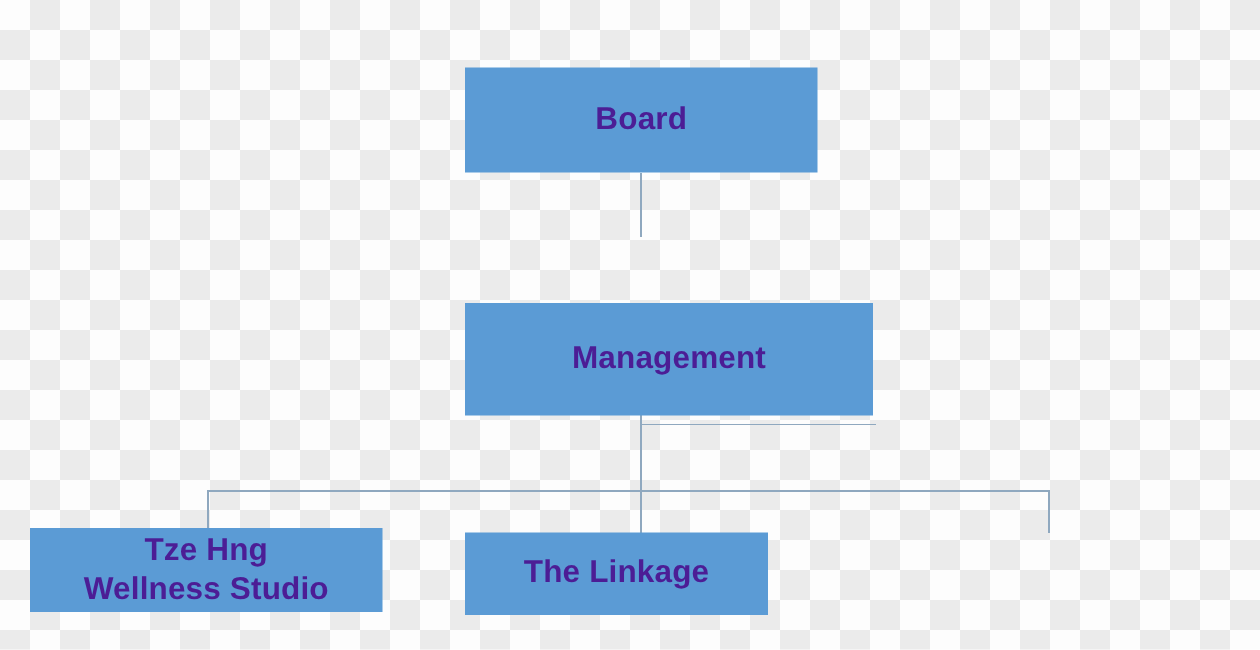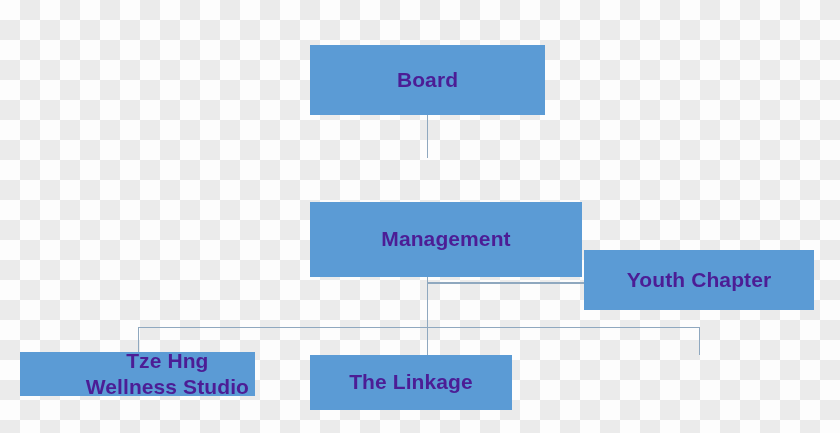--- a/index.html
+++ b/index.html
@@ -76,23 +76,22 @@
     left: 584px;
     top: 250px;
     width: 230px;
     height: 60px;
   }
 
   .node-tze-hng {
     left: 20px;
     top: 352px;
     width: 235px;
-    height: 44px;
+    height: 56px;
     line-height: 1.22;
-    justify-content: flex-end;
   }
 
   .node-the-linkage {
     left: 310px;
     top: 355px;
     width: 202px;
     height: 55px;
   }
 
   .node-raintree {
@@ -125,23 +124,20 @@
   </svg>
 
   <div class="node-box node-board">
     <span>Board</span>
   </div>
 
   <div class="node-box node-management">
     <span>Management</span>
   </div>
 
-  <div class="node-box node-youth-chapter">
-    <span>Youth Chapter</span>
-  </div>
 
   <div class="node-box node-tze-hng">
     <span>Tze Hng
 Wellness Studio</span>
   </div>
 
   <div class="node-box node-the-linkage">
     <span>The Linkage</span>
   </div>
 

